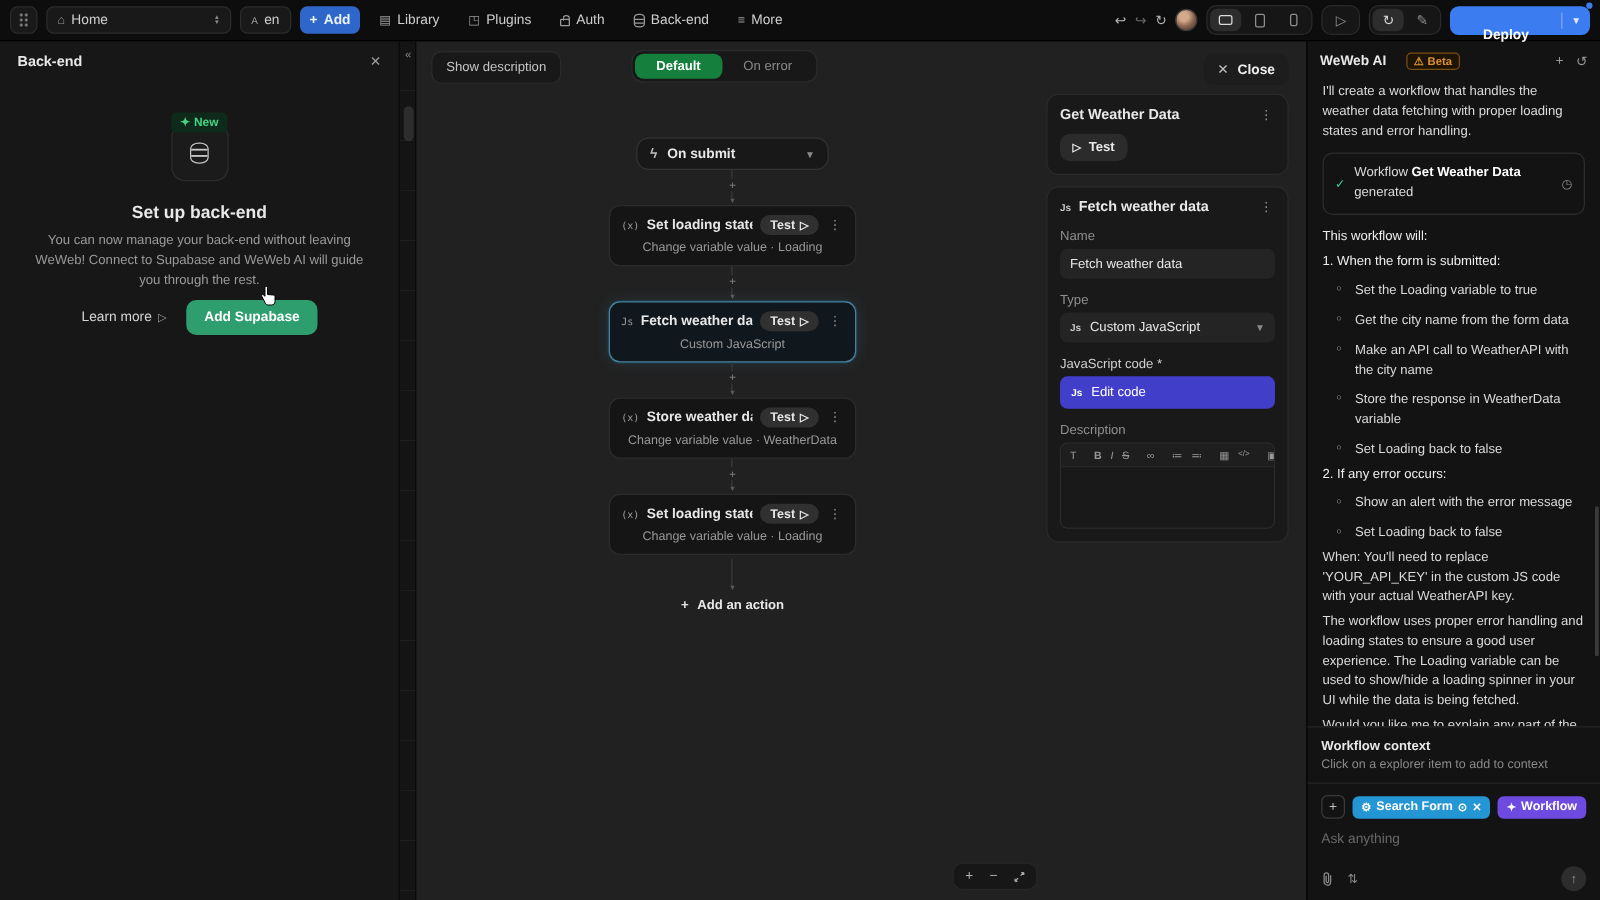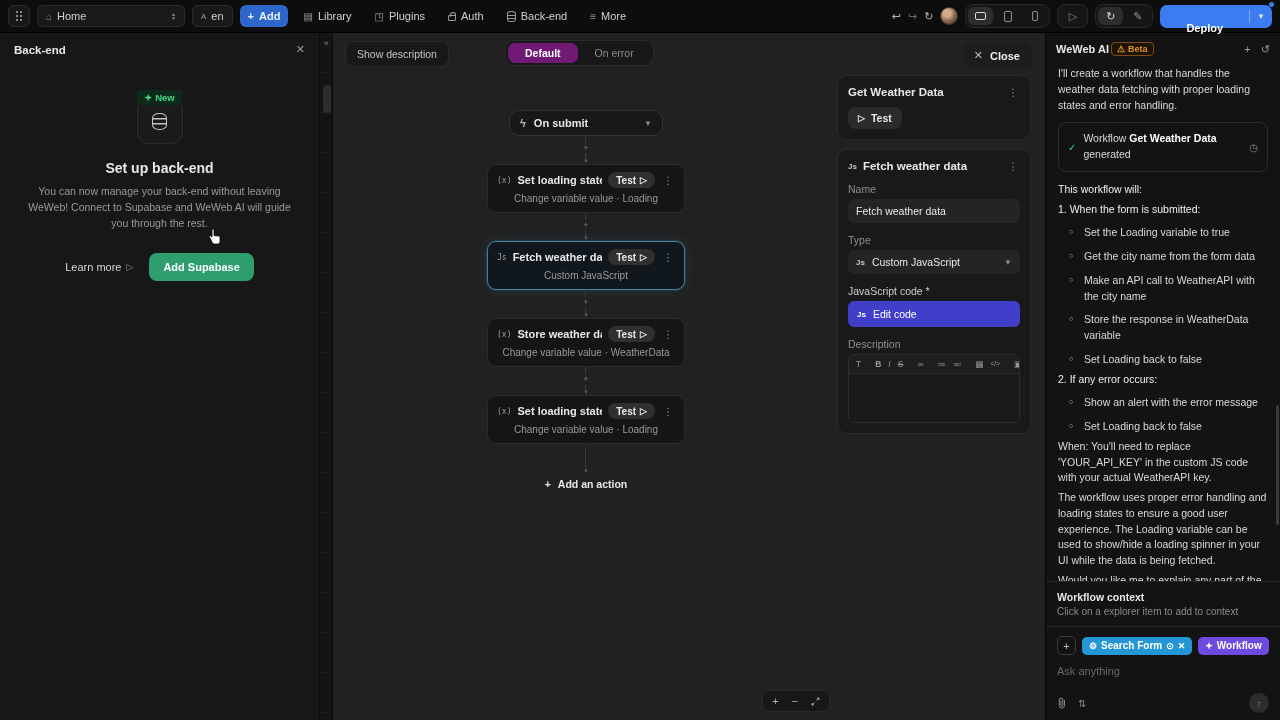--- a/index.html
+++ b/index.html
@@ -47,36 +47,36 @@
   .lp-content { margin-top:26px; text-align:center; padding:0 28px; }
   .new-badge { display:inline-flex; align-items:center; gap:3px; color:#45d483; background:#0e2a1b;
     font-size:9.5px; font-weight:bold; padding:2px 7px; border-radius:4px; position:relative; z-index:2; }
   .db-card { width:46px; height:46px; border:1px solid #2d2d2d; background:#1b1b1b; border-radius:11px;
     margin:-7px auto 16px; display:flex; align-items:center; justify-content:center; }
   .cyl { width:15px; height:17px; border:1.5px solid #c4c4c4; border-radius:7px/5px;
     background:linear-gradient(#c4c4c4,#c4c4c4) 0 4.5px/100% 1.5px no-repeat,
                linear-gradient(#c4c4c4,#c4c4c4) 0 9.5px/100% 1.5px no-repeat; }
   .lp-h 	{ font-size:14px; font-weight:bold; margin-bottom:8px; }
   .lp-desc { font-size:10.5px; color:#9a9a9a; line-height:1.5; }
-  .lp-actions { margin-top:22px; display:flex; justify-content:center; align-items:center; gap:16px; }
+  .lp-actions { margin-top:8px; display:flex; justify-content:center; align-items:center; gap:16px; }
   .learn-more { display:flex; align-items:center; gap:5px; color:#d6d6d6; font-size:11px; }
   .add-supabase { background:#2f9e6e; color:#fff; font-size:11px; font-weight:bold; padding:8px 14px; border-radius:8px; }
   .cursor-svg { position:absolute; left:208px; top:196px; z-index:40; }
   
   .strip { position:absolute; top:33px; left:320px; width:13px; bottom:0; background:#141414; border-right:1px solid #090909; z-index:9;
     background-image:repeating-linear-gradient(to bottom, transparent 0 39px, #1e1e1e 39px 40px); }
   .strip-collapse { position:absolute; top:5px; left:0; width:13px; text-align:center; color:#8a8a8a; font-size:9px; }
   .strip-thumb { position:absolute; top:52px; left:2.5px; width:8px; height:28px; background:#2d2d2d; border-radius:5px; }
   
   .canvas { position:absolute; top:33px; left:333px; right:235px; bottom:0; background:#212121; }
   .show-desc { position:absolute; top:8px; left:12px; background:#181818; border:1px solid #2b2b2b; color:#c4c4c4;
     font-size:10.5px; padding:6px 11px; border-radius:8px; }
   .mode-tabs { position:absolute; top:7px; left:172px; display:flex; background:#181818; border:1px solid #2b2b2b; border-radius:9px; padding:2px; }
   .mode-tab { font-size:10.5px; padding:4px 17px; border-radius:7px; color:#8a8a8a; }
-  .mode-tab.active { background:#701a75; color:#fff; font-weight:bold; }
+  .mode-tab.active { background:#15803d; color:#fff; font-weight:bold; }
   .close-btn { position:absolute; top:10px; right:14px; background:#1d1d1d; border-radius:8px; padding:6px 11px;
     display:flex; gap:7px; align-items:center; font-size:11px; font-weight:bold; color:#efefef; }
   .close-btn .x { color:#bdbdbd; font-weight:normal; }
   
   .wf { position:absolute; left:154px; top:77px; width:198px; display:flex; flex-direction:column; align-items:center; }
   .trigger { width:154px; display:flex; align-items:center; gap:8px; background:#181818; border:1px solid #333;
     border-radius:10px; padding:6px 10px; font-weight:bold; font-size:11px; }
   .trigger .tchev { margin-left:auto; color:#8a8a8a; font-size:8px; }
   .connector { display:flex; flex-direction:column; align-items:center; height:28px; justify-content:center; }
   .c-line { width:1px; height:7px; background:#3a3a3a; }
@@ -111,21 +111,21 @@
   .edit-code { display:flex; align-items:center; gap:7px; background:#413ec9; border-radius:6px; padding:7px 9px;
     color:#fff; font-size:10.5px; }
   .desc-box { border:1px solid #2d2d2d; border-radius:6px; overflow:hidden; }
   .desc-toolbar { display:flex; align-items:center; gap:7px; padding:4px 7px; border-bottom:1px solid #2d2d2d; background:#1e1e1e; }
   .ticon { color:#9a9a9a; font-size:8.5px; line-height:10px; }
   .tsep { width:1px; height:10px; background:#323232; }
   .desc-area { height:48px; background:#191919; }
   
   .ai { position:absolute; top:33px; right:0; width:235px; bottom:0; background:#131313; border-left:1px solid #040404;
     display:flex; flex-direction:column; z-index:10; }
-  .ai-header { display:flex; align-items:center; gap:2px; padding:9px 10px 7px; }
+  .ai-header { display:flex; align-items:center; gap:16px; padding:9px 10px 7px; }
   .ai-title { font-size:11px; font-weight:bold; }
   .beta { display:inline-flex; align-items:center; gap:3px; border:1px solid #7c4d12; background:#1d1405;
     color:#e0912e; font-size:9px; font-weight:bold; padding:1px 5px; border-radius:4px; }
   .ai-hicons { margin-left:auto; display:flex; gap:10px; color:#9a9a9a; font-size:11px; }
   .ai-body { flex:1; overflow:hidden; padding:3px 12px 0; font-size:10.5px; color:#dadada; line-height:1.5; }
   .ai-body p { margin:0 0 4px; }
   .gen-card { border:1px solid #2d2d2d; border-radius:8px; padding:8px 9px; margin:9px 0 10px; display:flex; gap:7px; align-items:center; }
   .gen-check { color:#34d399; font-size:10px; }
   .gen-text { flex:1; } .gen-text b { color:#fff; }
   .gen-restore { color:#8a8a8a; font-size:10px; }

